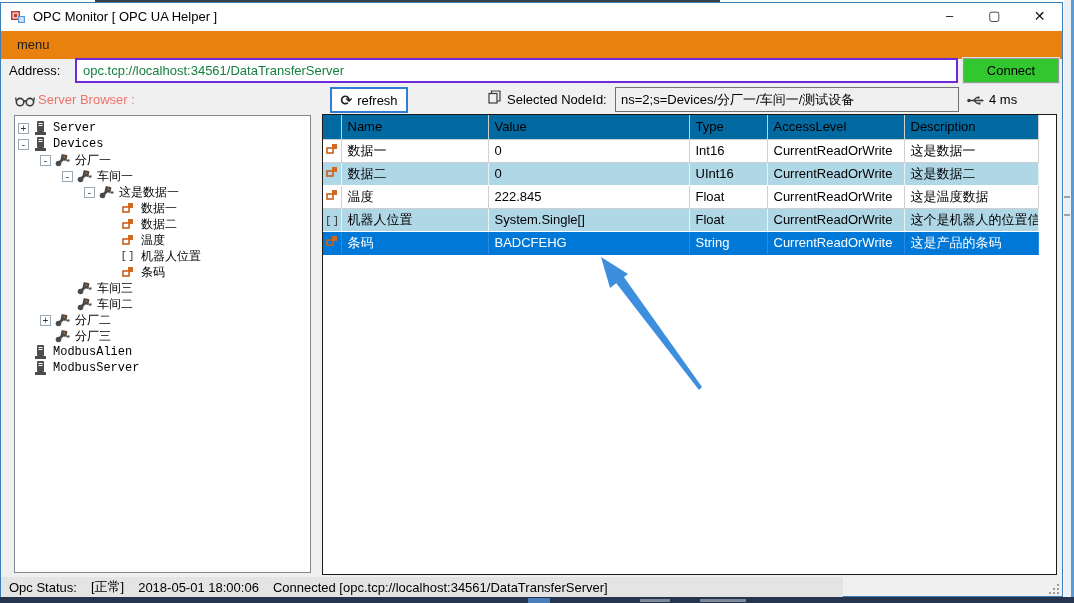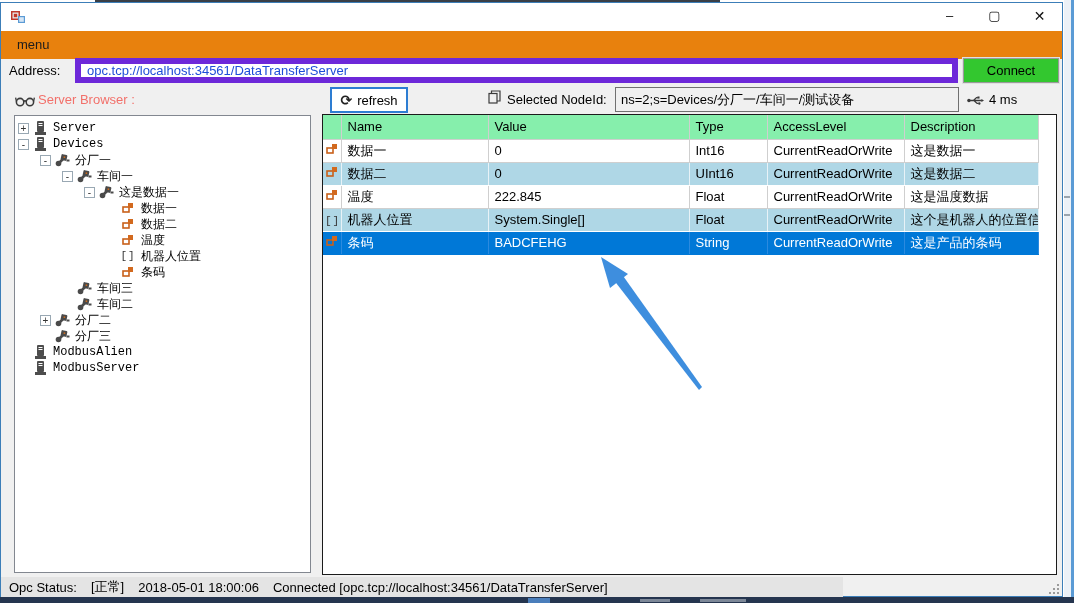--- a/index.html
+++ b/index.html
@@ -28,22 +28,22 @@
   .app-icon{left:9px;top:6px;}
   .title-text{left:32px;top:0;height:28px;line-height:28px;font-size:13px;color:#000;}
   .win-controls{right:0;top:0;height:28px;display:flex;}
   .win-btn{width:45px;height:28px;text-align:center;line-height:26px;font-size:13px;color:#111;}
   .win-btn.close{font-size:14px;}
 
   .menubar{left:0;top:28px;width:100%;height:28px;background:var(--accent);}
   .menu-item{left:16px;top:0;height:28px;line-height:28px;font-size:13px;color:#1d1d1d;}
 
   .addr-label{left:8px;top:60px;font-size:13px;color:#000;}
-  .addr-input{left:74px;top:55px;width:883px;height:25px;border:6px solid #6d28d9;background:#fff;
-    font-size:13px;padding:0 6px;font-family:inherit;color:#1d4ed8;}
+  .addr-input{left:74px;top:55px;width:883px;height:25px;border:2px solid #6d28d9;background:#fff;
+    font-size:13px;padding:0 6px;font-family:inherit;color:#15803d;}
   .connect-btn{left:962px;top:55px;width:96px;height:25px;background:var(--connect_green);
     border:1px solid #9a9a9a;outline:1px solid #e0e0e0;font-size:13px;color:#000;
     text-align:center;line-height:23px;}
 
   .glasses{left:14px;top:90px;}
   .browser-label{left:37px;top:89px;font-size:13px;color:var(--label_red);}
   .refresh-btn{left:329px;top:84px;width:78px;height:26px;background:#fff;border:2px solid #2D7DD2;
     display:flex;align-items:center;justify-content:center;gap:5px;font-size:13px;color:#000;}
   .refresh-glyph{font-size:14px;font-weight:bold;color:#222;line-height:1;}
   .copy-icon{left:487px;top:87px;}
@@ -63,21 +63,21 @@
     font-family:"Liberation Sans",sans-serif;}
   .twisty.hidden{visibility:hidden;}
   .tree-icon{flex:0 0 16px;width:16px;height:16px;display:flex;align-items:center;justify-content:center;}
   .tree-label{white-space:nowrap;padding-left:2px;}
   .arr-glyph{font-family:"Liberation Mono",monospace;font-size:11px;color:#333;letter-spacing:1px;}
 
   
   .table-panel{left:321px;top:111px;width:735px;height:461px;background:#fff;border:1px solid #1b1b1b;
     overflow:hidden;}
   table.grid{border-collapse:collapse;table-layout:fixed;width:715px;font-size:13px;}
-  table.grid th{height:24px;font-weight:normal;text-align:left;padding:0 6px;background:#86efac;
+  table.grid th{height:24px;font-weight:normal;text-align:left;padding:0 6px;background:#0369a1;
     border-right:1px solid #CFCFCF;border-bottom:1px solid #CFCFCF;color:#000;white-space:nowrap;overflow:hidden;}
   table.grid td{height:23px;padding:0 6px;border-right:1px solid #CFCFCF;border-bottom:1px solid #CFCFCF;
     color:#000;white-space:nowrap;overflow:hidden;}
   table.grid td.c-icon, table.grid th.c-icon{padding:0 2px;text-align:center;}
   tr.alt td{background:var(--alt_row_blue);border-bottom-color:#fff;border-right-color:#e8f2f7;}
   tr.selected td{background:var(--selection_blue);color:#fff;border-right-color:#2b8adf;border-bottom-color:var(--selection_blue);}
 
   
   #arrow-svg{left:0;top:0;width:1074px;height:603px;pointer-events:none;}
 
@@ -107,20 +107,21 @@
     <div class="abs titlebar">
       <span class="abs app-icon">
         <svg width="16" height="16" viewBox="0 0 16 16">
           <rect x="1" y="2" width="9" height="9" fill="#C0392B"></rect>
           <rect x="2.5" y="3.5" width="6" height="6" fill="#E8E8E8"></rect>
           <rect x="3.8" y="4.8" width="3.4" height="3.4" fill="#C0392B"></rect>
           <rect x="8" y="7" width="7" height="7" fill="#5B9BD5"></rect>
           <rect x="9.2" y="8.2" width="4.6" height="4.6" fill="#D6E6F5"></rect>
         </svg>
       </span>
+      <span class="abs title-text">OPC Monitor [ OPC UA Helper ]</span>
       <div class="abs win-controls">
         <div class="win-btn">–</div>
         <div class="win-btn">▢</div>
         <div class="win-btn close">✕</div>
       </div>
     </div>
 
     <div class="abs menubar">
       <span class="abs menu-item">menu</span>
     </div>

